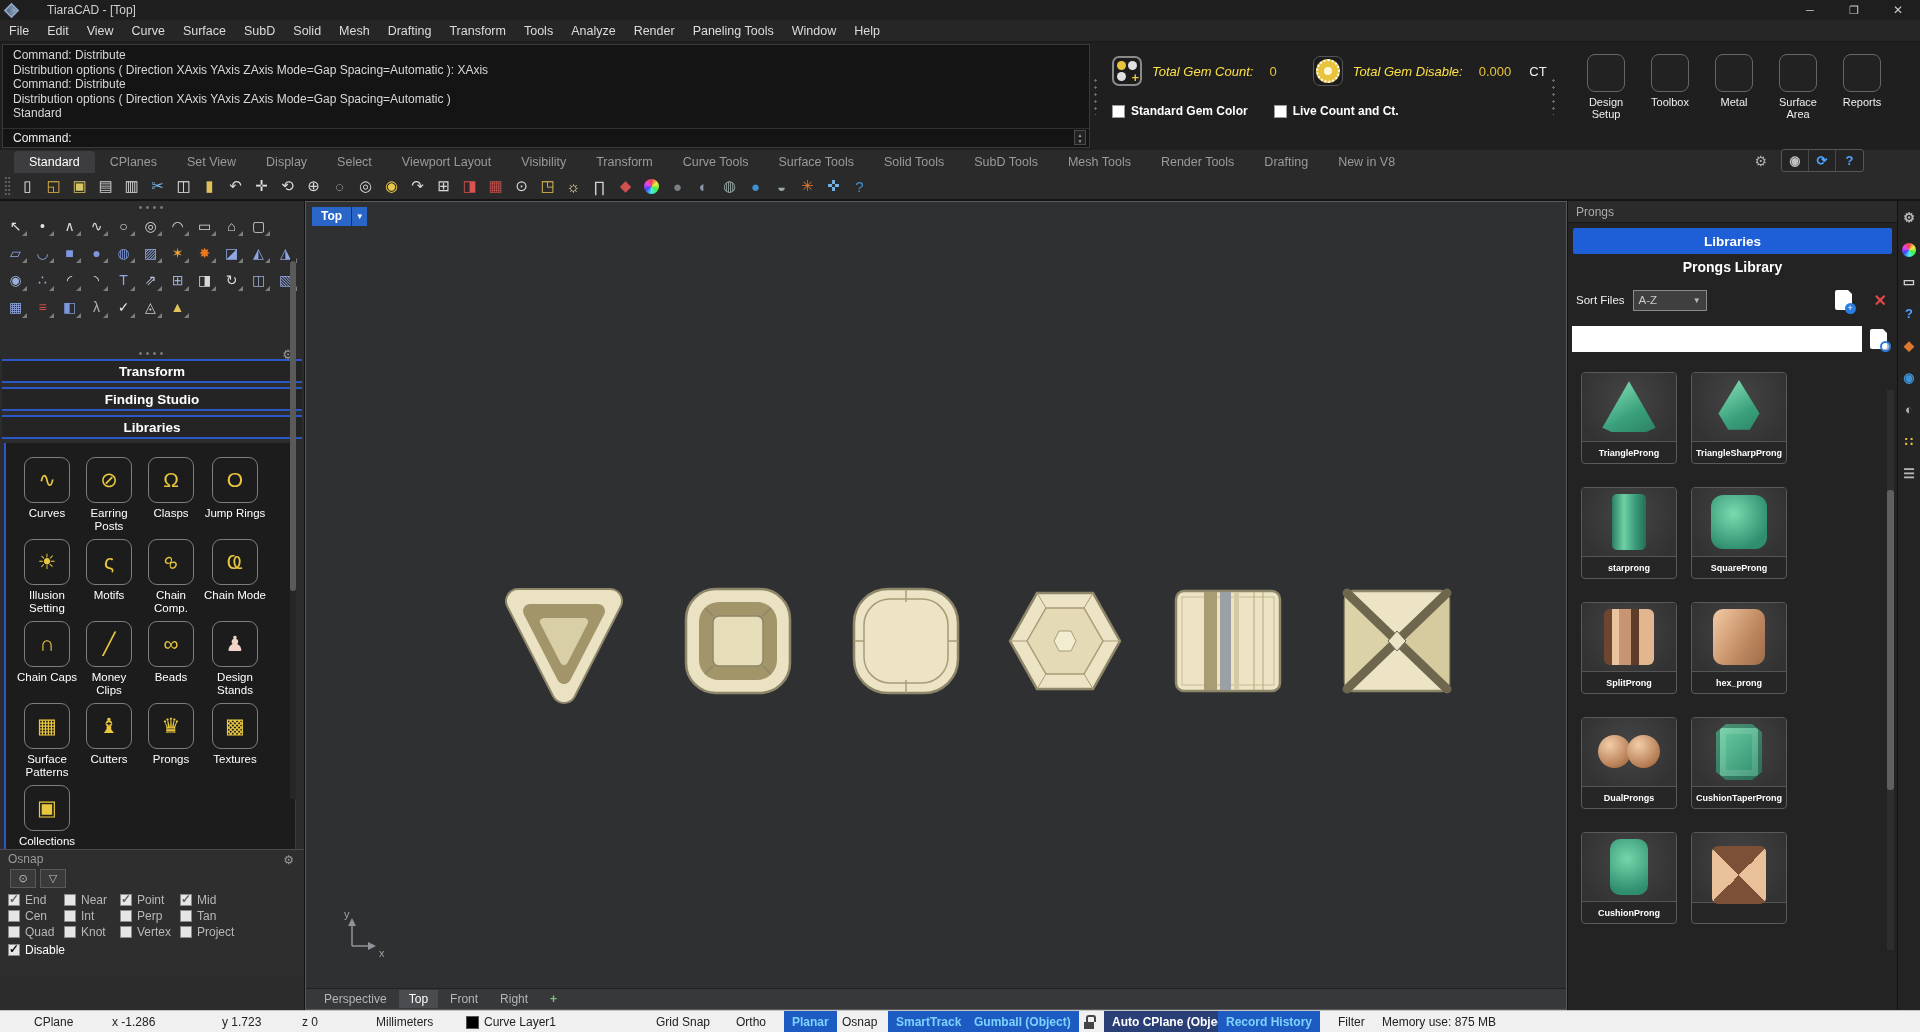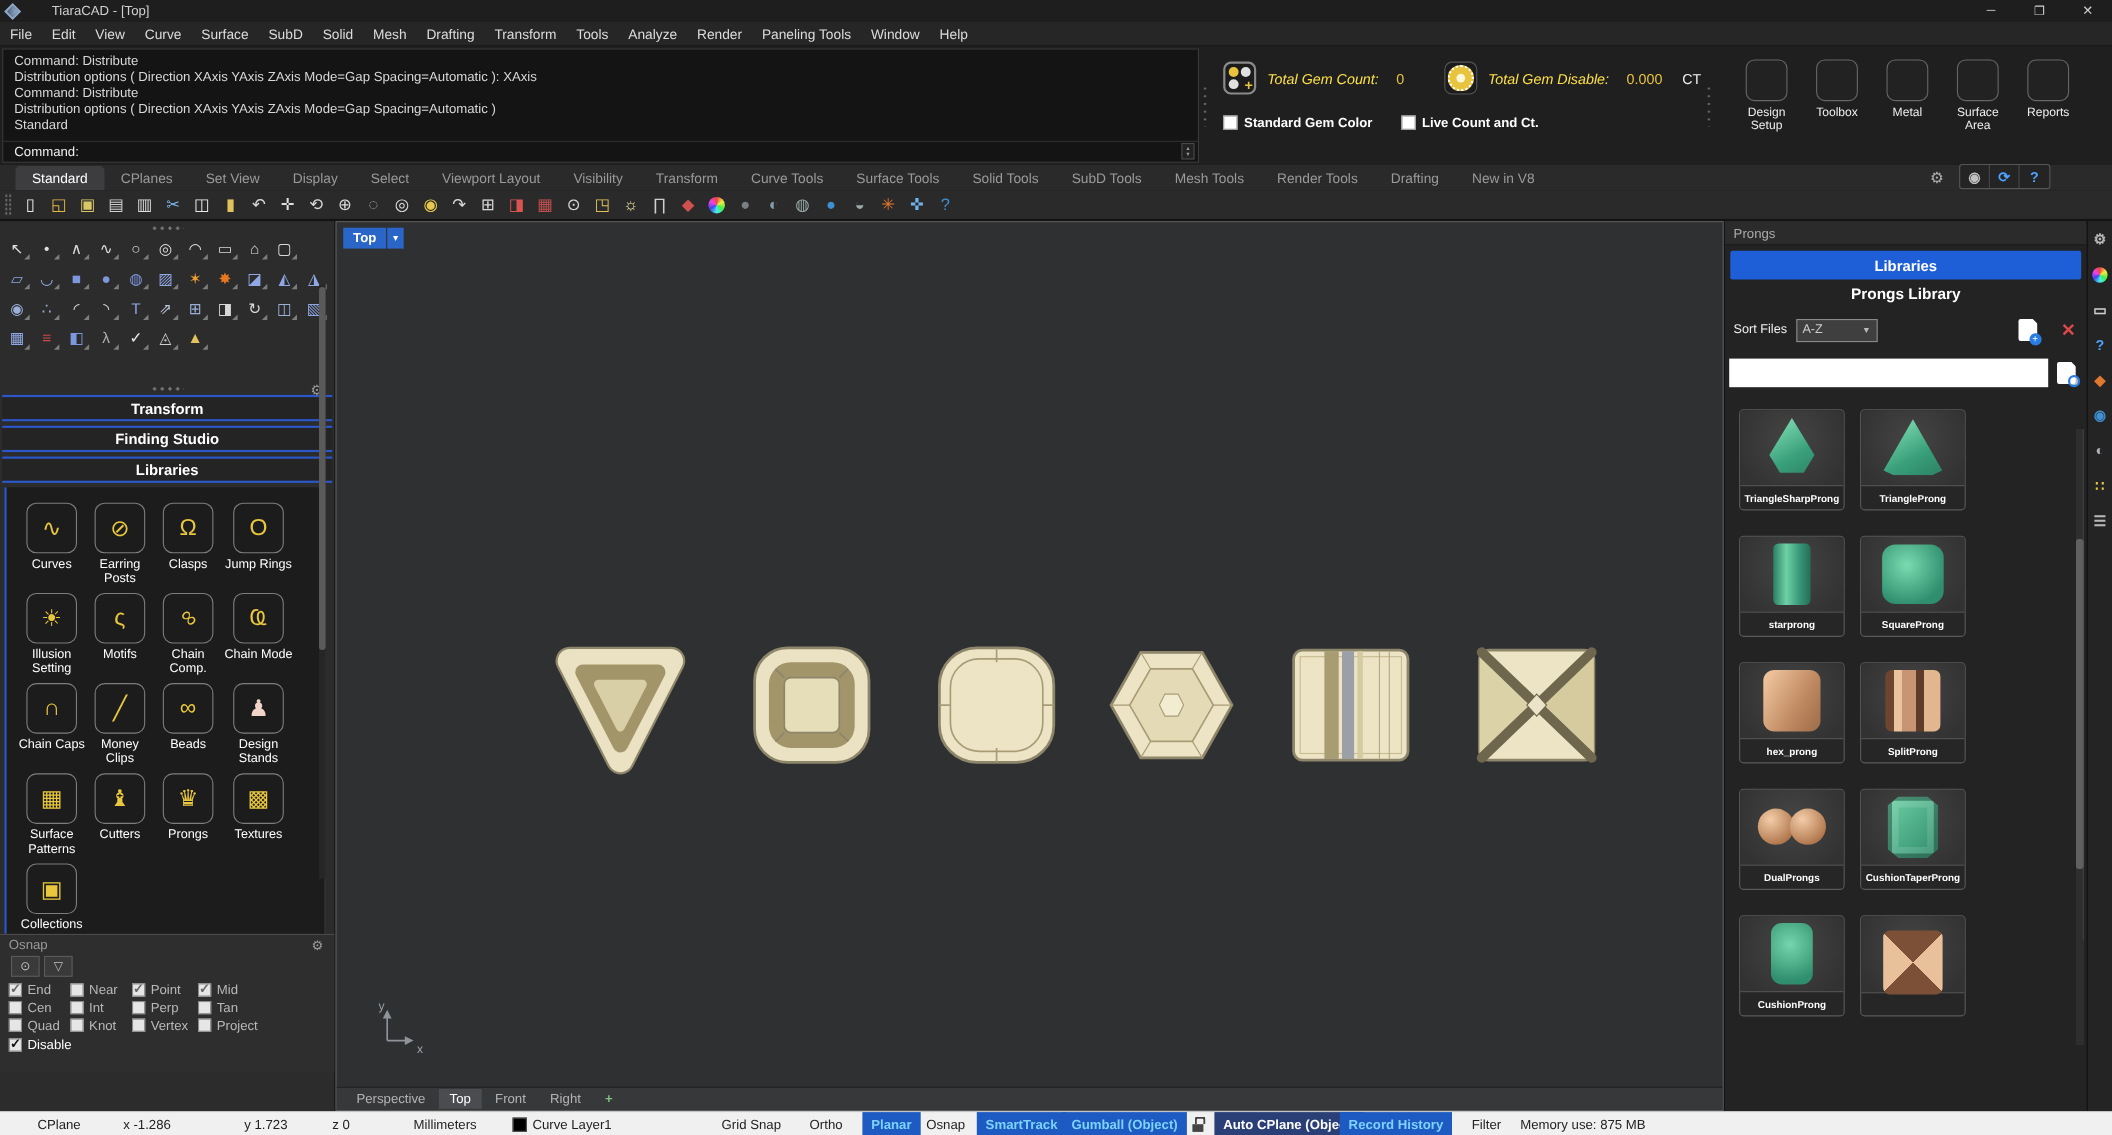--- a/index.html
+++ b/index.html
@@ -721,59 +721,59 @@
         <span class="red-x">✕</span>
       </div>
       <div class="rp-searchrow">
         <input class="rp-search" value="" style="">
         <span class="doc-ic find"></span>
       </div>
       <div class="rp-cards">
 
           <span class="card">
             <span class="card-img">
+              <span class="cone"></span>
+            </span>
+            <span class="card-name">TriangleProng</span>
+          </span>
+
+          <span class="card">
+            <span class="card-img">
               <span class="cone-sharp"></span>
             </span>
             <span class="card-name">TriangleSharpProng</span>
           </span>
 
           <span class="card">
             <span class="card-img">
-              <span class="cone"></span>
-            </span>
-            <span class="card-name">TriangleProng</span>
-          </span>
-
-          <span class="card">
-            <span class="card-img">
               <span class="rect-gem"></span>
             </span>
             <span class="card-name">starprong</span>
           </span>
 
 
           <span class="card">
             <span class="card-img">
               <span class="square-round"></span>
             </span>
             <span class="card-name">SquareProng</span>
           </span>
 
           <span class="card">
             <span class="card-img">
+              <span class="split-copper"></span>
+            </span>
+            <span class="card-name">SplitProng</span>
+          </span>
+
+          <span class="card">
+            <span class="card-img">
               <span class="box-copper"></span>
             </span>
             <span class="card-name">hex_prong</span>
-          </span>
-
-          <span class="card">
-            <span class="card-img">
-              <span class="split-copper"></span>
-            </span>
-            <span class="card-name">SplitProng</span>
           </span>
 
           <span class="card">
             <span class="card-img">
               <span class="dual-spheres"></span>
             </span>
             <span class="card-name">DualProngs</span>
           </span>
 
           <span class="card">

